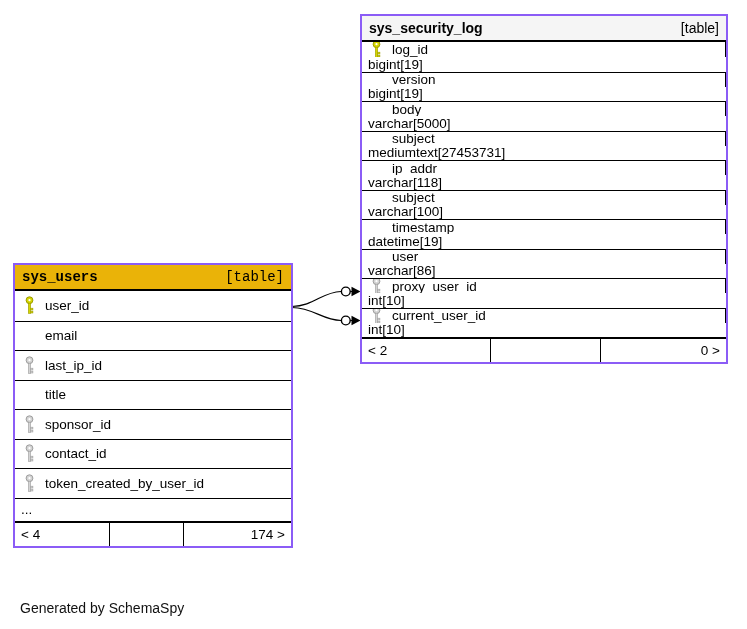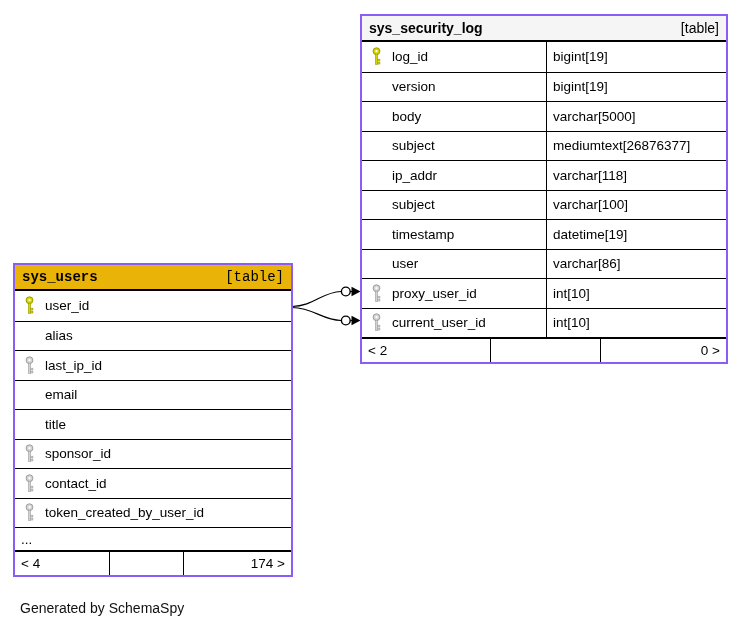--- a/index.html
+++ b/index.html
@@ -33,20 +33,21 @@
   }
   .tbl-title { font-weight: bold; }
   .tbl-badge { font-weight: normal; }
 
   .row {
     height: 29.5px;
     display: flex;
     align-items: stretch;
     box-sizing: border-box;
     font-size: 13.5px;
+    flex-direction: column;
   }
   .row + .row { border-top: 1px solid #000000; }
   .cell {
     display: flex;
     align-items: center;
     box-sizing: border-box;
     white-space: nowrap;
     overflow: hidden;
   }
   .cell-name { flex: 0 0 50.8%; }
@@ -158,21 +159,21 @@
       <span class="col-name">body</span>
     </span>
     <span class="cell cell-type">varchar[5000]</span>
   </div>
 
   <div class="row">
     <span class="cell cell-name">
       <span class="key-slot"></span>
       <span class="col-name">subject</span>
     </span>
-    <span class="cell cell-type">mediumtext[26876377]</span>
+    <span class="cell cell-type">mediumtext[27453731]</span>
   </div>
 
   <div class="row">
     <span class="cell cell-name">
       <span class="key-slot"></span>
       <span class="col-name">ip_addr</span>
     </span>
     <span class="cell cell-type">varchar[118]</span>
   </div>
 
@@ -254,48 +255,41 @@
               <rect x="4.3" y="7.2" width="2.4" height="10.2" fill="#d6d600" stroke="#9c9c00" stroke-width="0.6"></rect>
               <rect x="6.7" y="12.2" width="2.2" height="1.8" fill="#d6d600" stroke="#9c9c00" stroke-width="0.6"></rect>
               <rect x="6.7" y="15.2" width="2.2" height="1.8" fill="#d6d600" stroke="#9c9c00" stroke-width="0.6"></rect>
             </svg>
           </span>
       <span class="col-name">user_id</span>
     </span>
 
   </div>
 
-  <div class="row">
-    <span class="cell cell-name full">
-      <span class="key-slot"></span>
-      <span class="col-name">alias</span>
+
+  <div class="row">
+    <span class="cell cell-name full">
+      <span class="key-slot"></span>
+      <span class="col-name">email</span>
     </span>
 
   </div>
 
   <div class="row">
     <span class="cell cell-name full">
       <span class="key-slot">
             <svg width="11" height="19" viewBox="0 0 11 19" xmlns="http://www.w3.org/2000/svg">
               <circle cx="5.5" cy="4.2" r="3.4" fill="#d4d4d4" stroke="#9e9e9e" stroke-width="1"></circle>
               <circle cx="5.5" cy="4.2" r="1.1" fill="#ffffff"></circle>
               <rect x="4.3" y="7.2" width="2.4" height="10.2" fill="#d4d4d4" stroke="#9e9e9e" stroke-width="0.6"></rect>
               <rect x="6.7" y="12.2" width="2.2" height="1.8" fill="#d4d4d4" stroke="#9e9e9e" stroke-width="0.6"></rect>
               <rect x="6.7" y="15.2" width="2.2" height="1.8" fill="#d4d4d4" stroke="#9e9e9e" stroke-width="0.6"></rect>
             </svg>
           </span>
       <span class="col-name">last_ip_id</span>
-    </span>
-
-  </div>
-
-  <div class="row">
-    <span class="cell cell-name full">
-      <span class="key-slot"></span>
-      <span class="col-name">email</span>
     </span>
 
   </div>
 
   <div class="row">
     <span class="cell cell-name full">
       <span class="key-slot"></span>
       <span class="col-name">title</span>
     </span>
 

